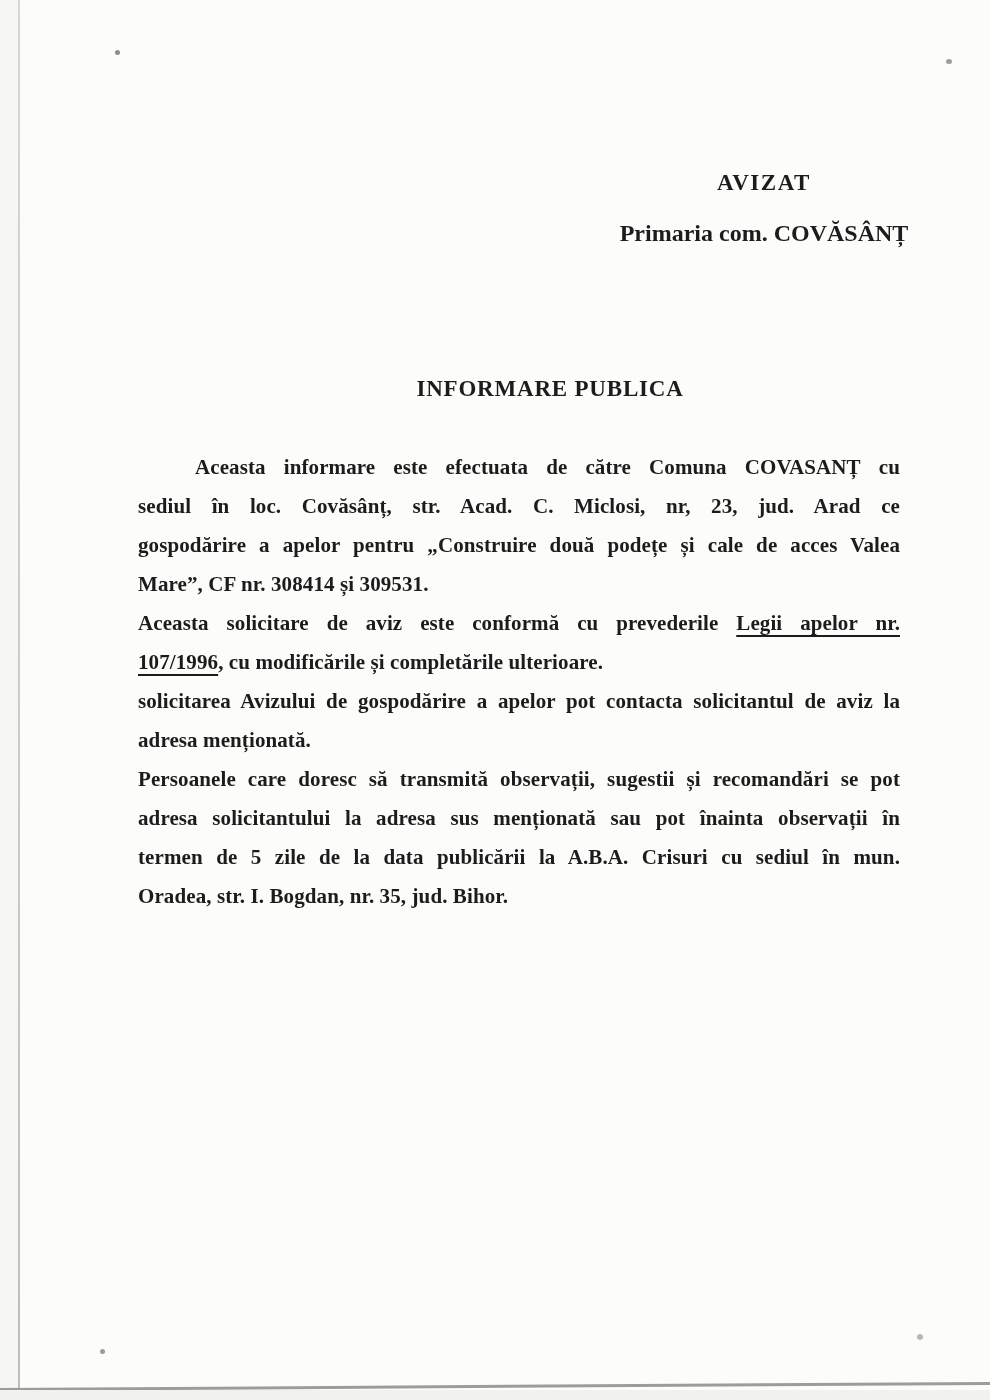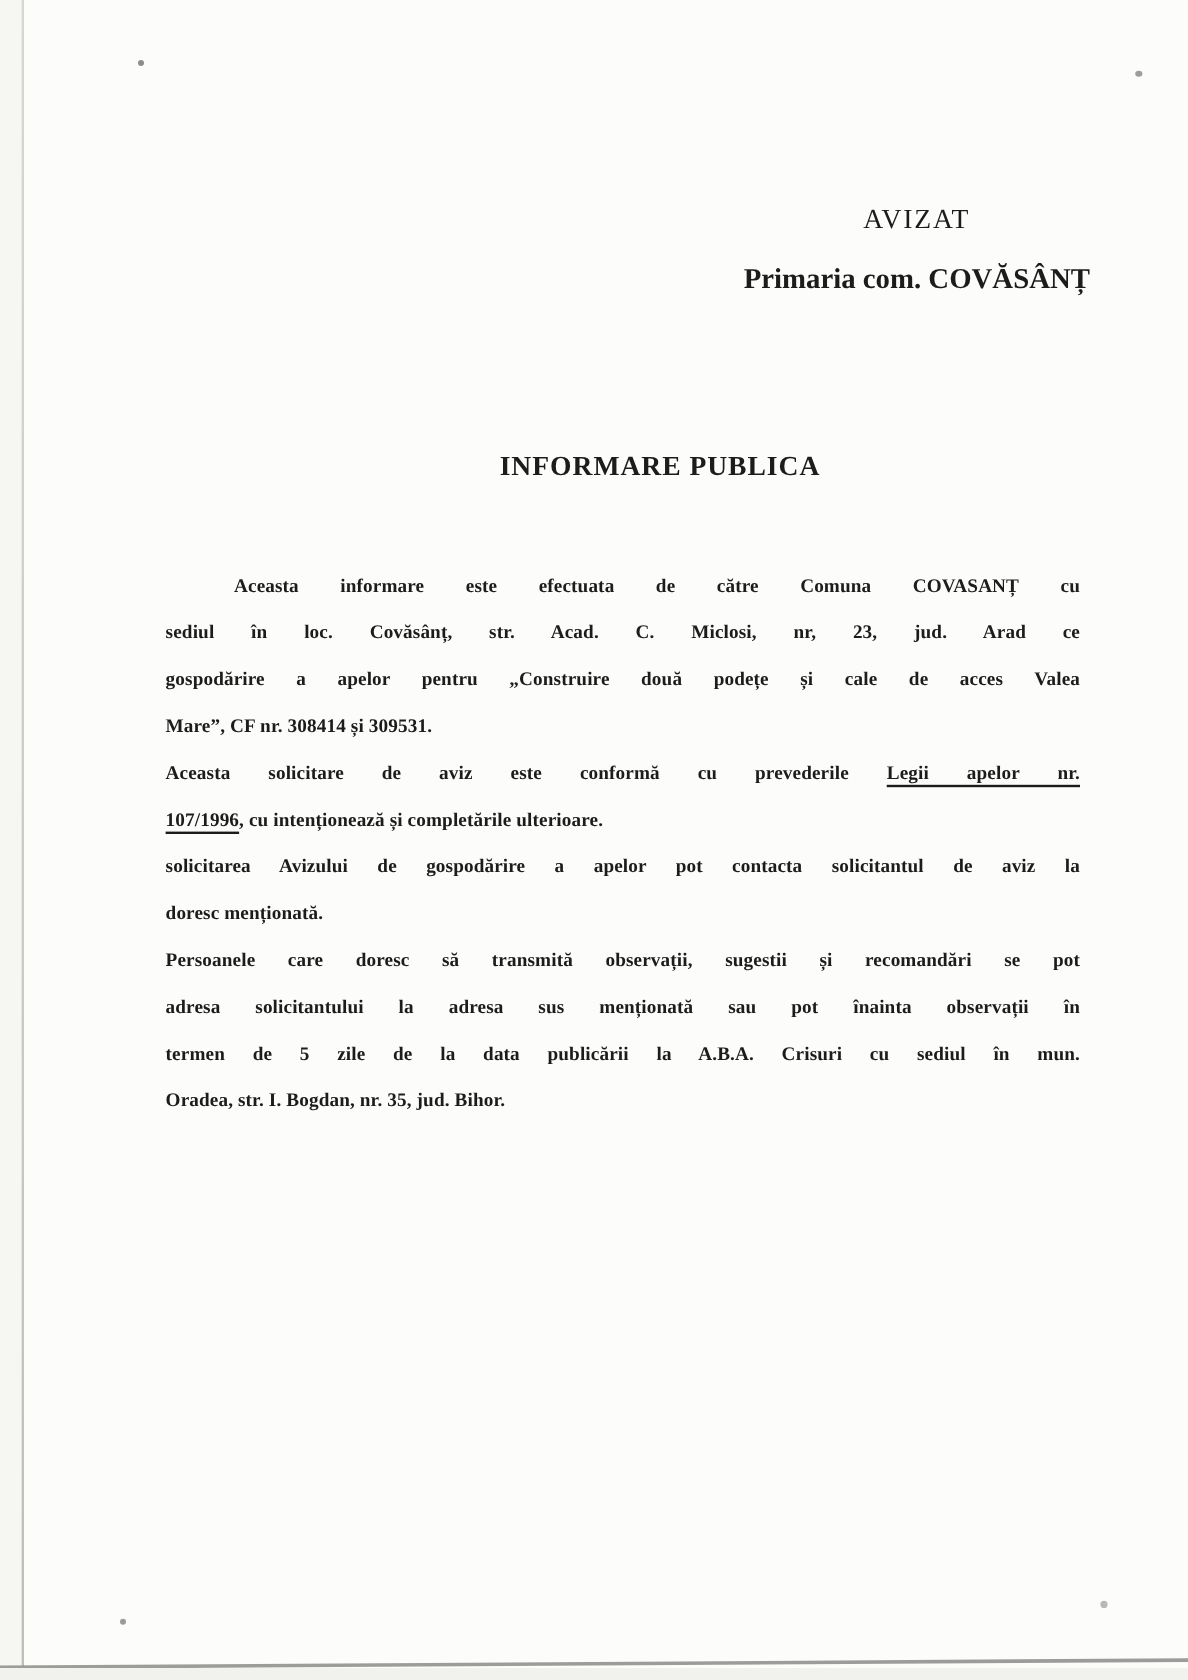--- a/index.html
+++ b/index.html
@@ -54,21 +54,21 @@
   .speck.s4 { left: 917px; top: 1334px; width: 6px; height: 6px; background: #b8b8b4; }
 
   
   .avizat {
     position: absolute;
     left: 628px; top: 170px;
     width: 272px;
     text-align: center;
     font-size: 23px;
     letter-spacing: 1.5px;
-    font-weight: 400;
+    font-weight: 700;
   }
   .primaria {
     position: absolute;
     left: 618px; top: 220px;
     width: 292px;
     text-align: center;
     font-size: 24px;
     font-weight: 700;
     white-space: nowrap;
   }
@@ -83,24 +83,23 @@
     font-size: 23px;
     font-weight: 700;
     letter-spacing: 0.8px;
   }
 
   
   .body-block {
     position: absolute;
     left: 138px; top: 448px;
     width: 762px;
-    font-size: 16px;
+    font-size: 21px;
     font-weight: 700;
     letter-spacing: 0.1px;
-    margin-top: 21px;
   }
   .line {
     height: 39px;
     line-height: 39px;
     text-align: justify;
     text-align-last: justify;
     white-space: normal;
   }
   .line.end {
     text-align: center;
@@ -134,21 +133,21 @@
   <div class="primaria">Primaria com. COVĂSÂNȚ</div>
 
   <h1 class="doc-title">INFORMARE PUBLICA</h1>
 
   <div class="body-block" id="body-block">
       <div class="line indent"><span>Aceasta informare este efectuata de către Comuna COVASANȚ cu</span></div>
       <div class="line"><span>sediul în loc. Covăsânț, str. Acad. C. Miclosi, nr, 23, jud. Arad ce</span></div>
       <div class="line"><span>gospodărire a apelor pentru „Construire două podețe și cale de acces Valea</span></div>
       <div class="line end"><span>Mare”, CF nr. 308414 și 309531.</span></div>
       <div class="line"><span>Aceasta solicitare de aviz este conformă cu prevederile </span><span class="u">Legii apelor nr.</span></div>
-      <div class="line end"><span class="u">107/1996</span><span>, cu intenționează și completările ulterioare.</span></div>
+      <div class="line end"><span class="u">107/1996</span><span>, cu modificările și completările ulterioare.</span></div>
       <div class="line"><span>solicitarea Avizului de gospodărire a apelor pot contacta solicitantul de aviz la</span></div>
-      <div class="line end"><span>doresc menționată.</span></div>
+      <div class="line end"><span>adresa menționată.</span></div>
       <div class="line"><span>Persoanele care doresc să transmită observații, sugestii și recomandări se pot</span></div>
       <div class="line"><span>adresa solicitantului la adresa sus menționată sau pot înainta observații în</span></div>
       <div class="line"><span>termen de 5 zile de la data publicării la A.B.A. Crisuri cu sediul în mun.</span></div>
       <div class="line end"><span>Oradea, str. I. Bogdan, nr. 35, jud. Bihor.</span></div>
     </div>
 </div>
 
 </body></html>

